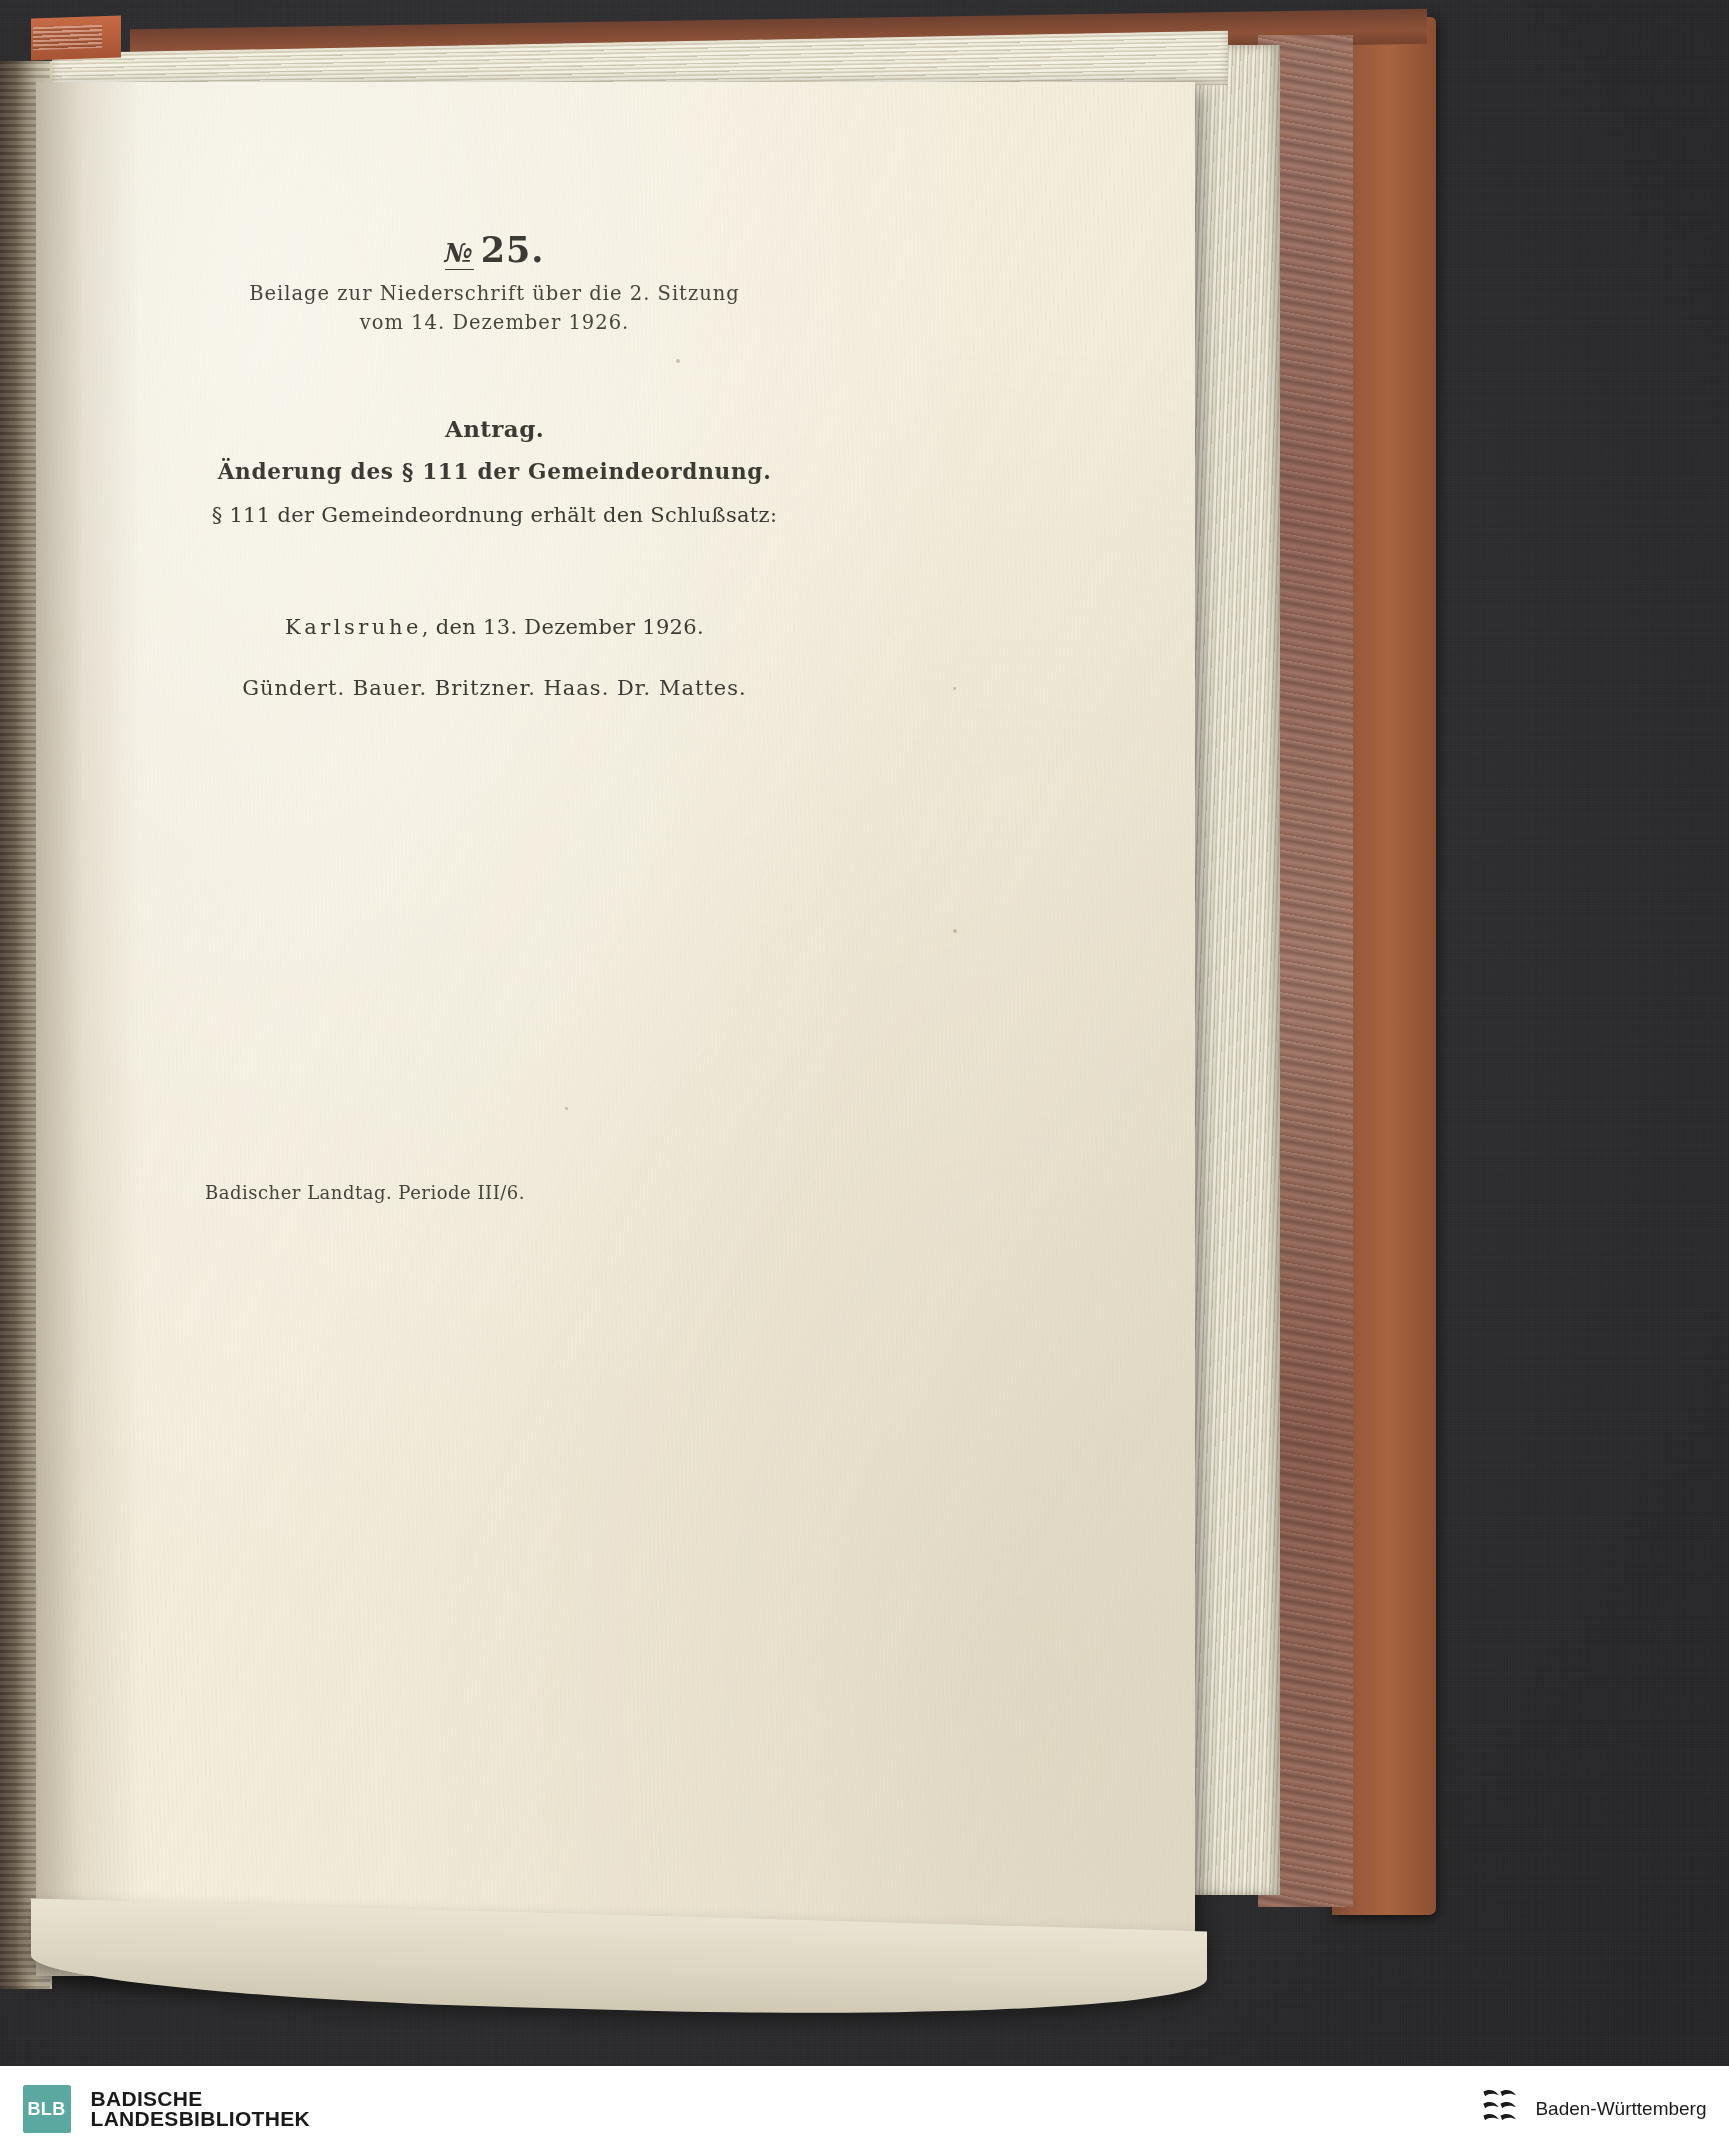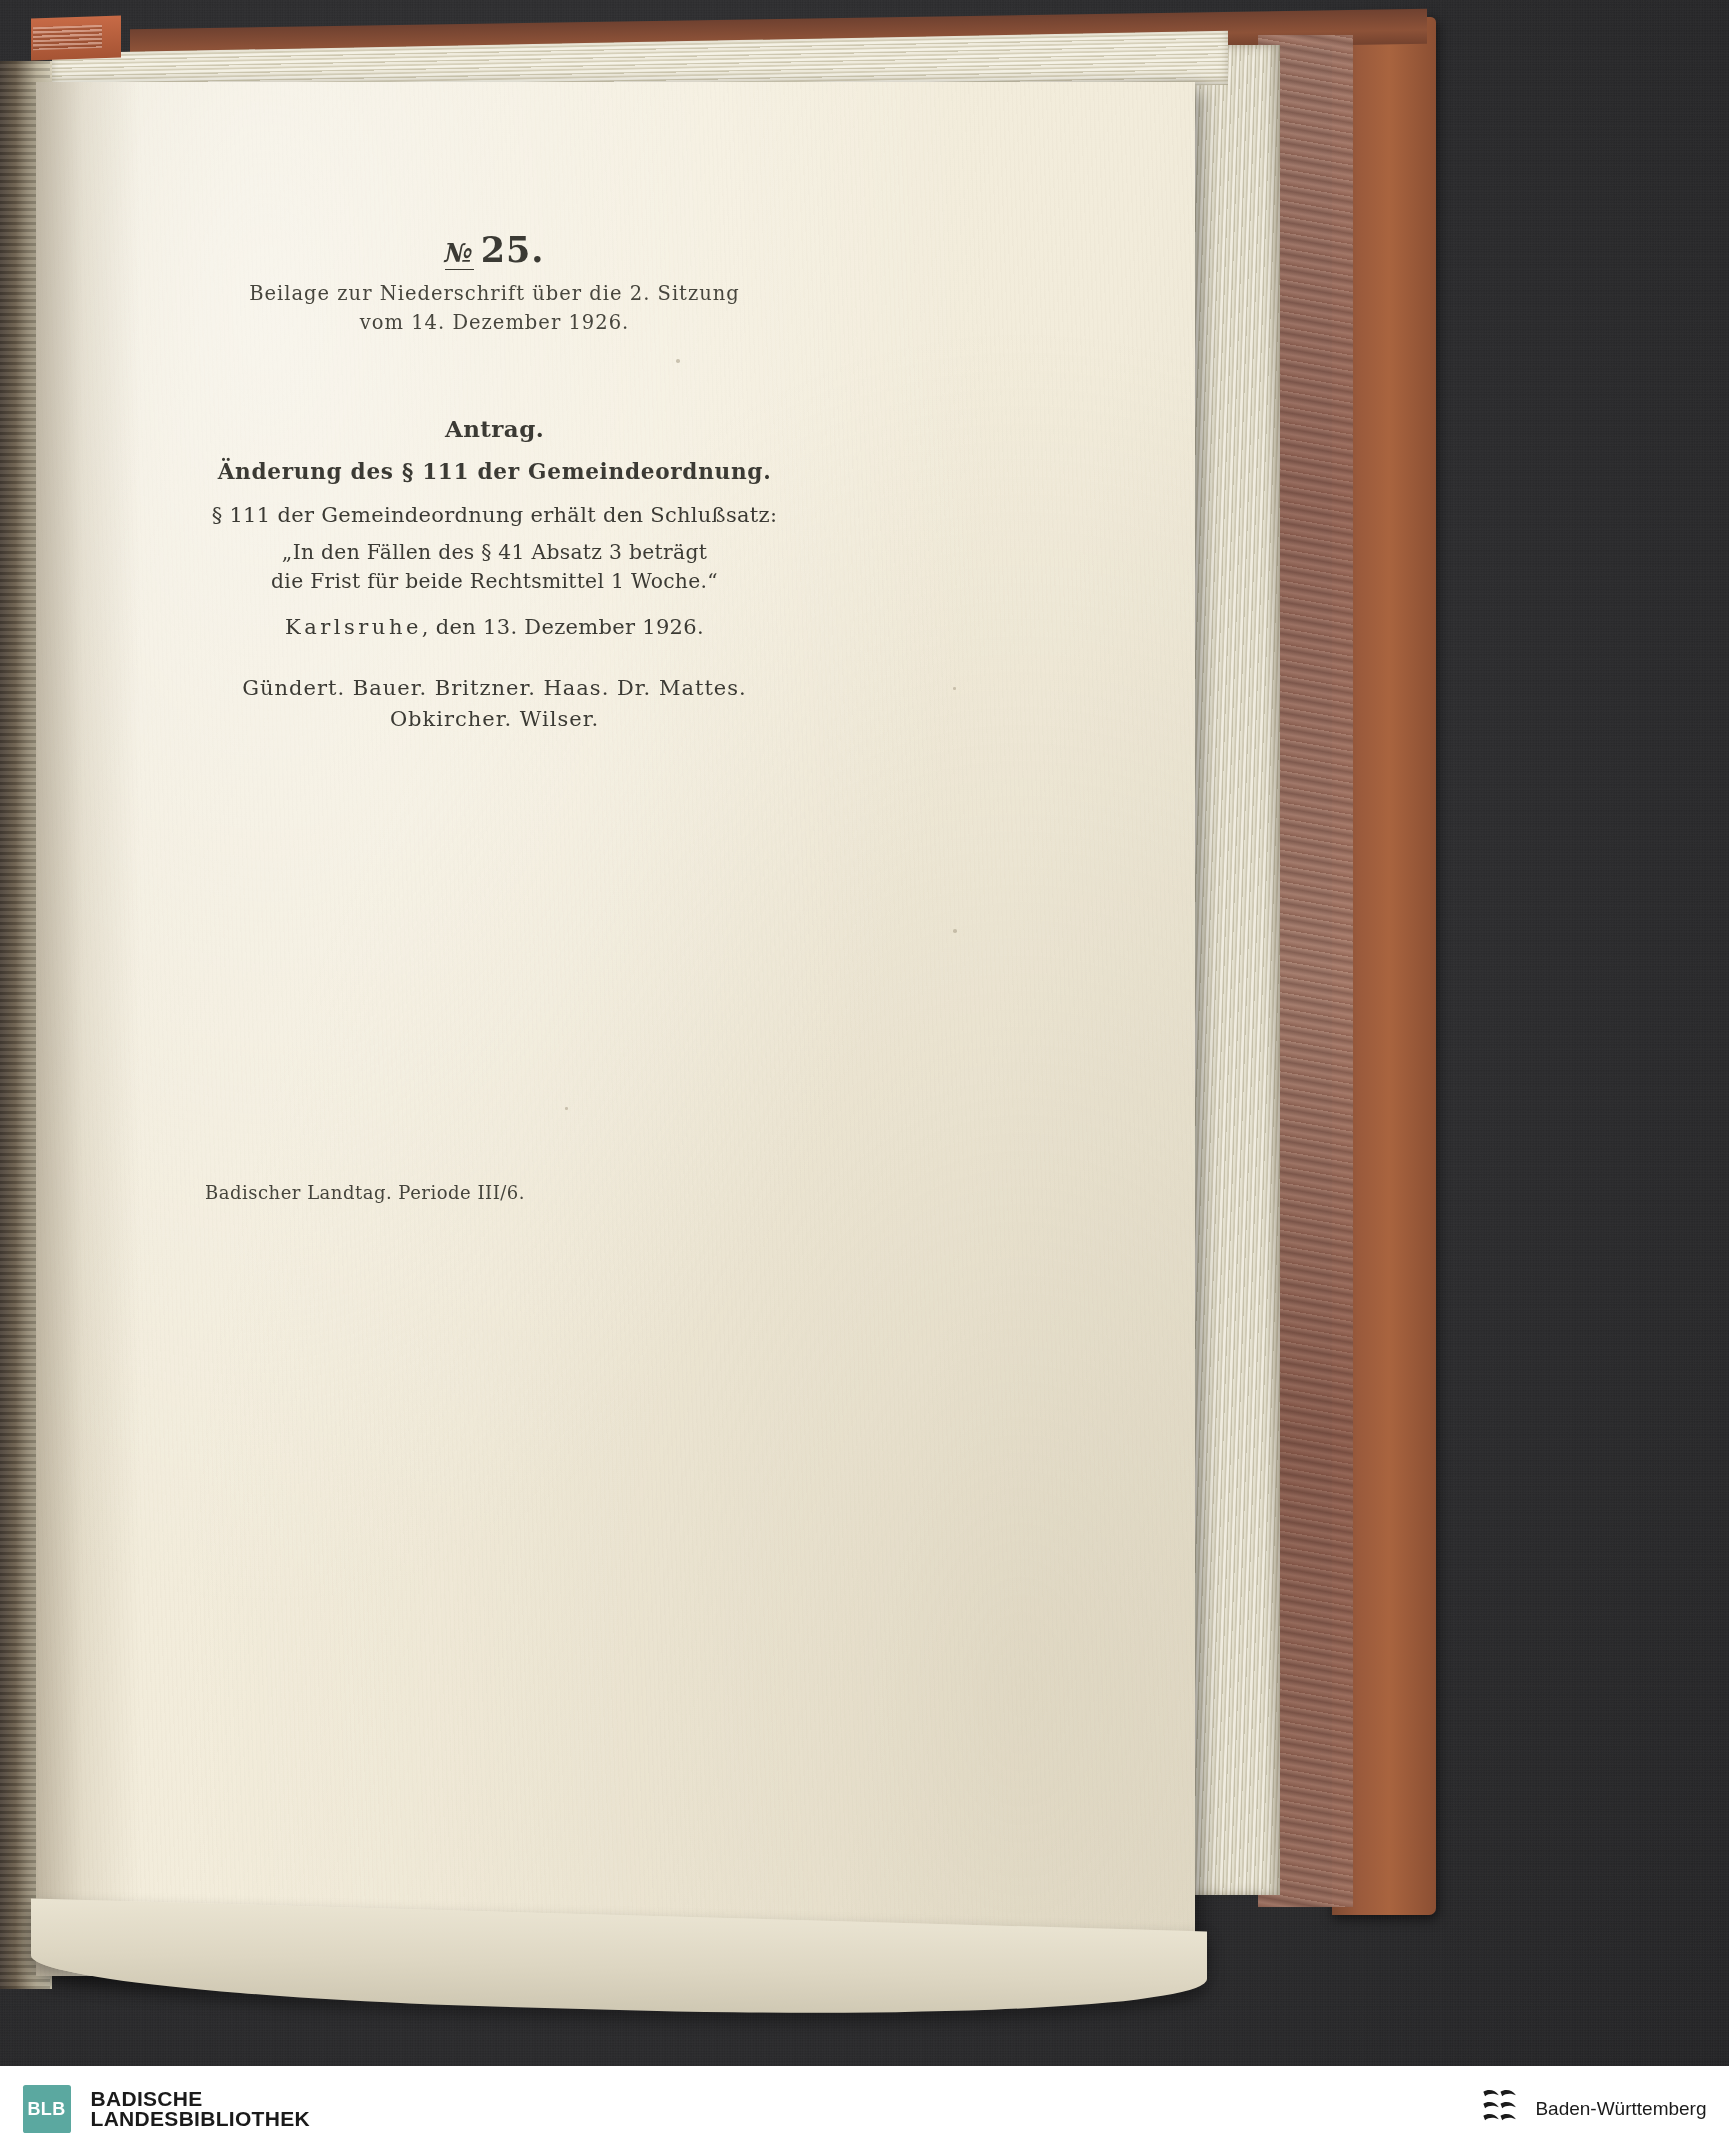--- a/index.html
+++ b/index.html
@@ -364,32 +364,27 @@
           <div>Beilage zur Niederschrift über die 2. Sitzung</div>
           <div>vom 14. Dezember 1926.</div>
         </div>
 
         <div class="antrag-head">Antrag.</div>
 
         <div class="antrag-sub">Änderung des § 111 der Gemeindeordnung.</div>
 
         <div class="body-line-1">§ 111 der Gemeindeordnung erhält den Schlußsatz:</div>
 
-        <div class="quote">
-          <div>„In den Fällen des § 41 Absatz 3 beträgt</div>
-          <div>die Frist für beide Rechtsmittel 1 Woche.“</div>
-        </div>
 
         <div class="place-date">
           <span class="place">Karlsruhe</span><span>, den 13. Dezember 1926.</span>
         </div>
 
         <div class="signatures">
           <div>Gündert.  Bauer.  Britzner.  Haas.  Dr. Mattes.</div>
-          <div>Obkircher.  Wilser.</div>
         </div>
 
         <div class="footer-note">Badischer Landtag.  Periode III/6.</div>
 
         <div class="speck" style="left:640px; top:277px; width:3.5px; height:3.5px;"></div>
         <div class="speck" style="left:917px; top:605px; width:2.6px; height:2.6px;"></div>
         <div class="speck" style="left:917px; top:847px; width:3.5px; height:3.5px;"></div>
         <div class="speck" style="left:529px; top:1025px; width:2.6px; height:2.6px;"></div>
       </div>
     </div>

